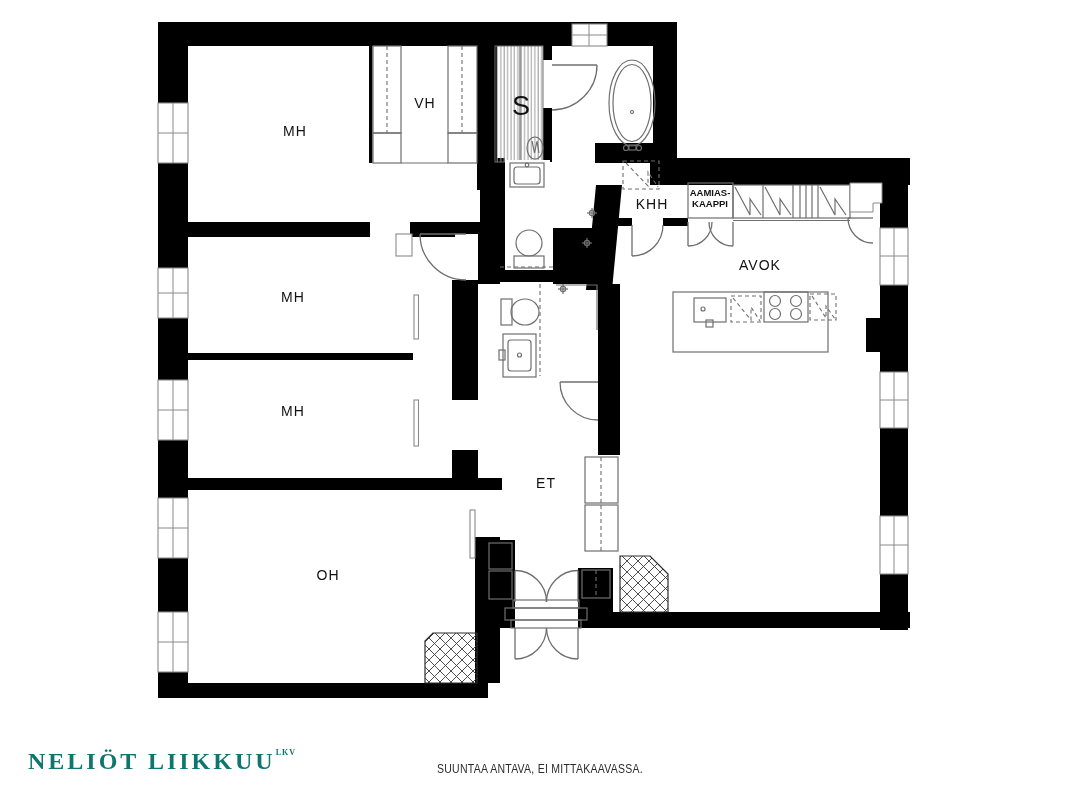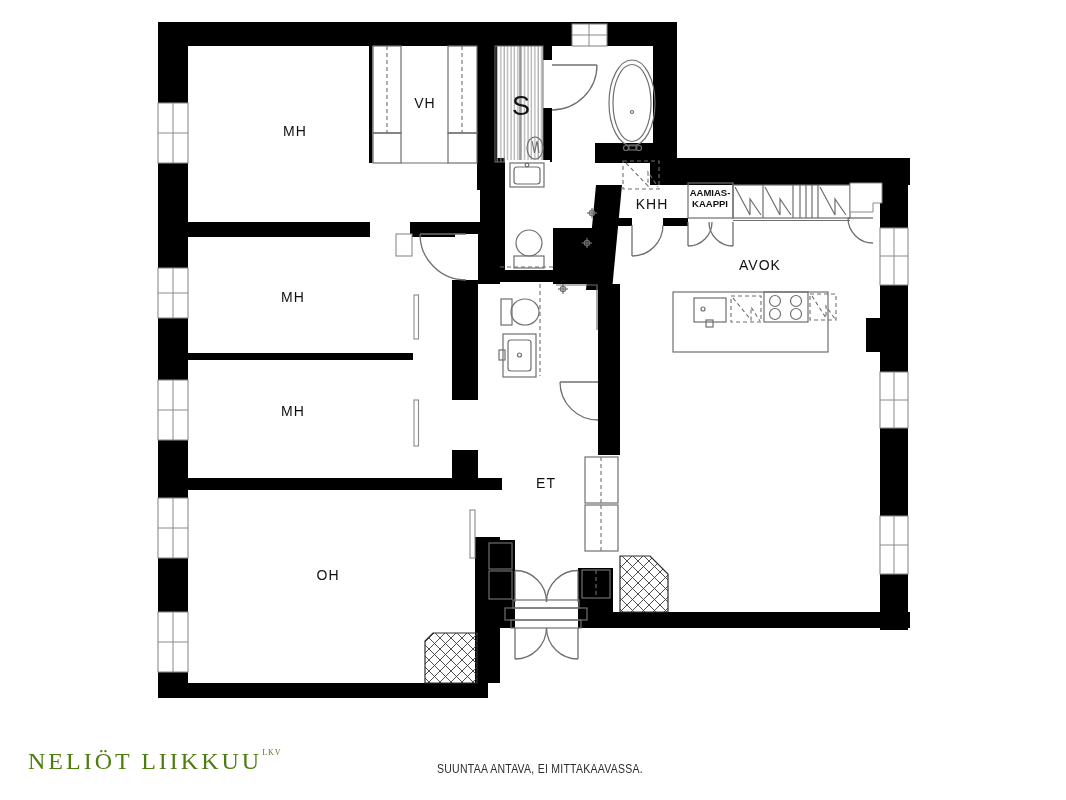--- a/index.html
+++ b/index.html
@@ -10,21 +10,21 @@
   .room-label-big{font-family:"Liberation Sans",sans-serif;font-size:27px;fill:#111;}
   .room-label-small{font-family:"Liberation Sans",sans-serif;font-size:9.5px;font-weight:bold;fill:#111;}
   .wall{fill:#000;}
   .fx{fill:none;stroke:#6f6f6f;stroke-width:1.2;}
   .fxd{fill:none;stroke:#6f6f6f;stroke-width:1.1;stroke-dasharray:4,3;}
   .door{fill:none;stroke:#6f6f6f;stroke-width:1.3;}
   .win{fill:#fff;stroke:#8a8a8a;stroke-width:1.1;}
   .winline{stroke:#8a8a8a;stroke-width:1;}
   .hatch{stroke:#2e2e2e;stroke-width:1.2;fill:url(#xh);}
   .brand{position:absolute;left:28px;top:748px;font-family:"Liberation Serif",serif;
-         font-weight:normal;font-size:24px;letter-spacing:3px;color:#4d7c0f;white-space:nowrap;}
+         font-weight:bold;font-size:24px;letter-spacing:3px;color:#0f766e;white-space:nowrap;}
   .brand sup{font-size:8px;letter-spacing:1px;vertical-align:14px;}
   .disclaimer{position:absolute;left:437px;top:762px;font-family:"Liberation Sans",sans-serif;
          font-size:12.5px;color:#2b2b2b;transform:scaleX(0.84);transform-origin:left center;
          letter-spacing:0.3px;white-space:nowrap;}
 </style>
 </head>
 <body>
 
 <div class="page">
 

